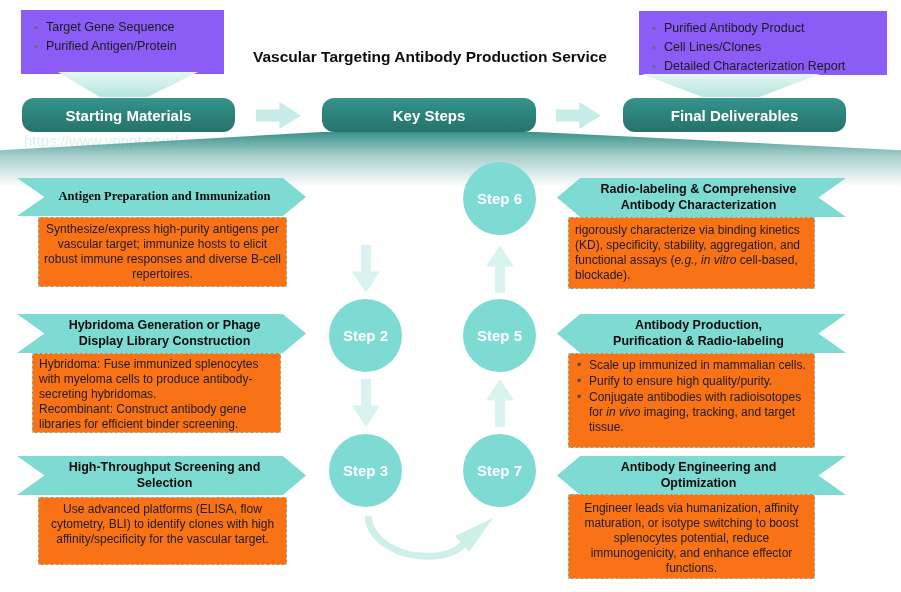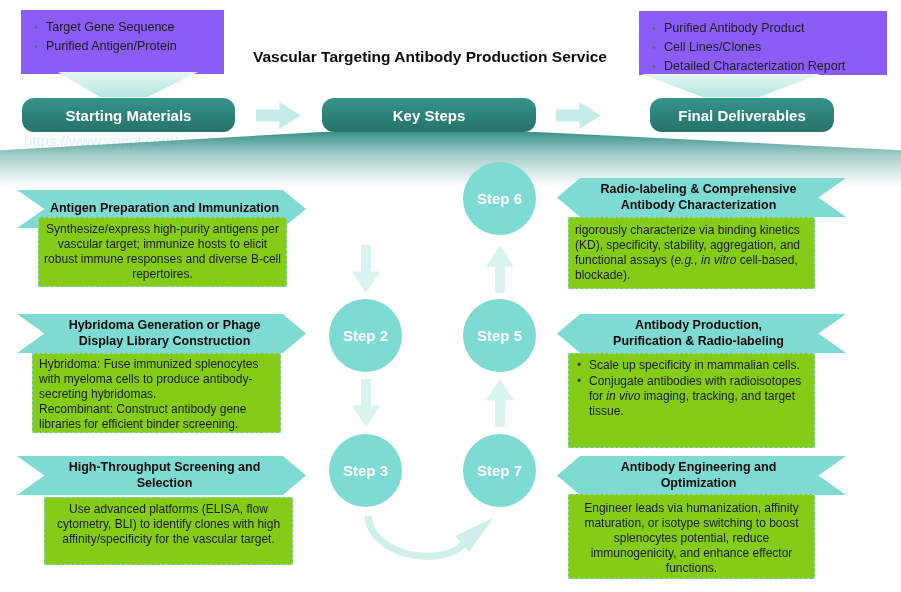--- a/index.html
+++ b/index.html
@@ -27,21 +27,21 @@
                    clip-path: polygon(0 0, 100% 0, 64% 100%, 30% 100%); }
   #pointer-right { left: 642px; top: 74px; width: 178px; height: 23px;
                    clip-path: polygon(0 0, 100% 0, 66% 100%, 34% 100%); }
   
   .banner { position: absolute; height: 34px; border-radius: 12px;
             background: linear-gradient(180deg, #35948C 0%, #2B7F77 60%, #27736B 100%);
             color: #ffffff; font-weight: bold; font-size: 15px;
             display: flex; align-items: center; justify-content: center; }
   #banner-start { left: 22px;  top: 98px; width: 213px; }
   #banner-key   { left: 322px; top: 98px; width: 214px; }
-  #banner-final { left: 650px; top: 98px; width: 184px; }
+  #banner-final { left: 623px; top: 98px; width: 223px; }
   
   .harrow { position: absolute; width: 45px; height: 27px; background: #C7ECE7;
             clip-path: polygon(0 28%, 52% 28%, 52% 0, 100% 50%, 52% 100%, 52% 72%, 0 72%); }
   #harrow1 { left: 256px; top: 102px; }
   #harrow2 { left: 556px; top: 102px; }
   
   .watermark { position: absolute; left: 24px; top: 132px; font-size: 15px; color: #DAF1EE; }
   
   .fan { position: absolute; left: 0; top: 132px; width: 901px; height: 55px;
          background: linear-gradient(180deg, rgba(46,140,132,0.95) 0%, rgba(46,140,132,0.40) 45%, rgba(46,140,132,0) 100%);
@@ -65,34 +65,34 @@
   #curve-arrow { position: absolute; left: 358px; top: 510px; }
   
   .ribbon { position: absolute; width: 289px; background: #7EDBD3;
             display: flex; align-items: center; justify-content: center; text-align: center;
             font-weight: bold; font-size: 12.5px; line-height: 1.22; color: #0b0b0b;
             white-space: pre-line; }
   .ribbon.rleft  { clip-path: polygon(0 0, 92% 0, 100% 50%, 92% 100%, 0 100%, 9.5% 50%);
                    padding: 2px 26px 2px 32px; left: 17px; }
   .ribbon.rright { clip-path: polygon(0 50%, 8% 0, 100% 0, 90.5% 50%, 100% 100%, 8% 100%);
                    padding: 2px 32px 2px 26px; left: 557px; }
-  #ribbon-l1 { top: 190px; height: 38px; }
+  #ribbon-l1 { top: 178px; height: 38px; font-family: Liberation Serif, serif; }
   #ribbon-l2 { top: 314px; height: 39px; }
   #ribbon-l3 { top: 456px; height: 39px; }
   #ribbon-r1 { top: 178px; height: 39px; }
   #ribbon-r2 { top: 314px; height: 39px; }
   #ribbon-r3 { top: 456px; height: 39px; }
   
-  .pbox { position: absolute; border: 1.5px dashed #90DAD3; background: #84cc16;
+  .pbox { position: absolute; border: 1.5px dashed #90DAD3; background: #f97316;
           font-size: 12px; line-height: 1.26; color: #1c1c1c; padding: 4px 5px; }
   .pbox.center { text-align: center; }
   .pbox.prelines { white-space: pre-line; }
   #pbox-l1 { left: 38px;  top: 217px; width: 249px; height: 70px; }
   #pbox-l2 { left: 32px;  top: 353px; width: 249px; height: 80px; padding: 3px 6px; }
-  #pbox-l3 { left: 44px;  top: 497px; width: 249px; height: 68px; }
+  #pbox-l3 { left: 38px;  top: 497px; width: 249px; height: 68px; }
   #pbox-r1 { left: 568px; top: 217px; width: 247px; height: 72px; padding: 5px 6px; }
   #pbox-r2 { left: 568px; top: 353px; width: 247px; height: 95px; }
   #pbox-r3 { left: 568px; top: 494px; width: 247px; height: 85px; padding-top: 6px; }
   .blist { list-style: none; }
   .blist li { position: relative; padding-left: 15px; margin-bottom: 1px; }
   .blist li::before { content: "\2022"; position: absolute; left: 3px; top: 0; color: #444; }
 </style>
 </head>
 <body>
 
@@ -158,21 +158,22 @@
   <div class="pbox center" id="pbox-l3">Use advanced platforms (ELISA, flow cytometry, BLI) to identify clones with high affinity/specificity for the vascular target.</div>
 
   <div class="ribbon rright" id="ribbon-r1">Radio-labeling &amp; Comprehensive
 Antibody Characterization</div>
   <div class="pbox" id="pbox-r1">rigorously characterize via binding kinetics (KD), specificity, stability, aggregation, and functional assays (<i>e.g.,</i> <i>in vitro</i> cell-based, blockade).</div>
 
   <div class="ribbon rright" id="ribbon-r2">Antibody Production,
 Purification &amp; Radio-labeling</div>
   <div class="pbox" id="pbox-r2">
     <ul class="blist">
-      <li>Scale up specificity in mammalian cells.</li>
+      <li>Scale up immunized in mammalian cells.</li>
+      <li>Purify to ensure high quality/purity.</li>
       <li>Conjugate antibodies with radioisotopes for <i>in vivo</i> imaging, tracking, and target tissue.</li>
     </ul>
   </div>
 
   <div class="ribbon rright" id="ribbon-r3">Antibody Engineering and
 Optimization</div>
   <div class="pbox center" id="pbox-r3">Engineer leads via humanization, affinity maturation, or isotype switching to boost splenocytes potential, reduce immunogenicity, and enhance effector functions.</div>
 
 </div>
 

